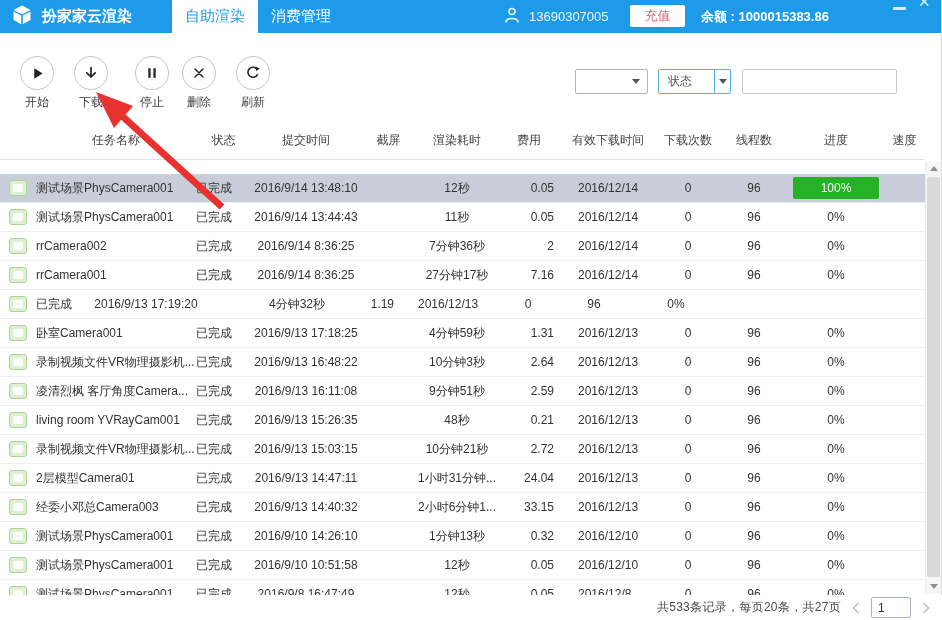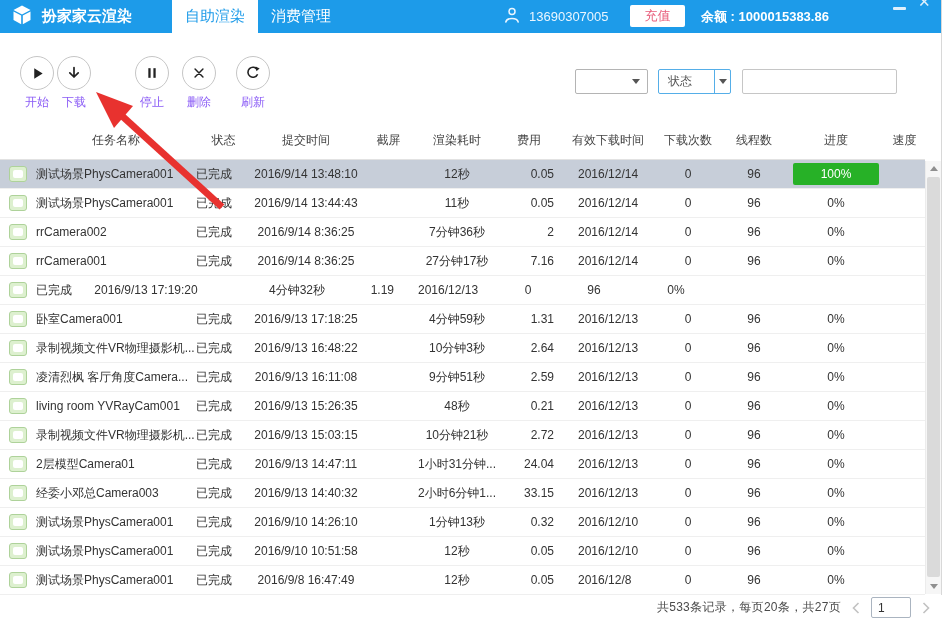--- a/index.html
+++ b/index.html
@@ -14,42 +14,42 @@
   .tab.active { background:#fff; color:#1d9be9; }
   .user { position:absolute; left:503px; top:0; height:33px; display:flex; align-items:center; gap:8px; color:#eaf6ff; font-size:13px; }
   .recharge { position:absolute; left:630px; top:5px; width:55px; height:22px; background:#fff; border:none; border-radius:2px; color:#e85c7a; font-size:13px; font-family:inherit; cursor:pointer; }
   .balance { position:absolute; left:701px; top:0; height:33px; line-height:33px; color:#fff; font-size:13px; font-weight:600; }
   .win-min { position:absolute; left:893px; top:7px; width:13px; height:3px; background:#dff0fc; border-radius:1px; cursor:pointer; }
   .win-close { position:absolute; left:918px; top:-7px; color:#dff0fc; font-size:15px; line-height:18px; cursor:pointer; }
 
   
   .tool { position:absolute; top:56px; width:36px; text-align:center; cursor:pointer; }
   .tool .circle { width:34px; height:34px; border:1px solid #c6c6c6; border-radius:50%; background:#fff; display:flex; align-items:center; justify-content:center; margin:0 auto; }
-  .tool .tlabel { display:block; margin-top:4px; font-size:12px; color:#8b5cf6; }
+  .tool .tlabel { display:block; margin-top:4px; font-size:12px; color:#404040; }
   #tool-start  { left:19px; }
-  #tool-download { left:56px; }
+  #tool-download { left:73px; }
   #tool-stop   { left:134px; }
   #tool-delete { left:181px; }
   #tool-refresh{ left:235px; }
 
   
   .dd { position:absolute; top:69px; height:25px; background:#fff; display:flex; align-items:center; cursor:pointer; }
   .dd1 { left:575px; width:73px; border:1px solid #b4b4b4; border-radius:2px; justify-content:flex-end; padding-right:7px; }
   .dd2 { left:658px; width:73px; border:1px solid #55aee8; border-radius:2px; }
   .dd2 .ddval { flex:1; padding-left:9px; font-size:12px; color:#555; }
   .dd2 .ddbtn { width:16px; height:100%; border-left:1px solid #55aee8; display:flex; align-items:center; justify-content:center; }
   .caret { width:0; height:0; border-left:4px solid transparent; border-right:4px solid transparent; border-top:5px solid #555; }
   .searchbox { position:absolute; left:742px; top:69px; width:155px; height:25px; border:1px solid #c6c6c6; border-radius:2px; background:#fff; display:flex; align-items:center; }
   .searchbox input { flex:1; border:none; outline:none; height:100%; padding:0 6px; font-size:12px; font-family:inherit; background:transparent; }
   .searchbox svg { margin-right:5px; }
 
   
   .thead { position:absolute; top:132px; left:0; width:925px; height:28px; display:flex; font-size:12px; color:#444; border-bottom:1px solid #e2e2e2; background:#fff; }
   .thead > div { text-align:center; }
-  .tbody { position:absolute; top:160px; left:0; width:925px; }
+  .tbody { position:absolute; top:174px; left:0; width:925px; }
   .row { display:flex; align-items:center; height:29px; border-bottom:1px solid #efefef; font-size:12px; color:#333; cursor:pointer; background:#fff; }
   .row.selected { background:#c7ced9; }
   .c-icon{width:36px; display:flex; justify-content:center;} .c-name{width:160px; text-align:left; white-space:nowrap; overflow:hidden;}
   .c-status{width:55px; text-align:left;} .c-time{width:110px; text-align:center;}
   .c-shot{width:55px;} .c-render{width:82px; text-align:center;}
   .c-cost{width:62px; text-align:right; padding-right:6px;} .c-valid{width:96px; text-align:left; padding-left:18px;}
   .c-dl{width:64px; text-align:center;} .c-threads{width:68px; text-align:center;}
   .c-progress{width:96px;} .c-speed{width:41px; text-align:center;}
   .thead .c-name,.thead .c-status,.thead .c-valid { text-align:center; padding-left:0; }
   .thead .c-cost { text-align:center; padding-right:0; }

